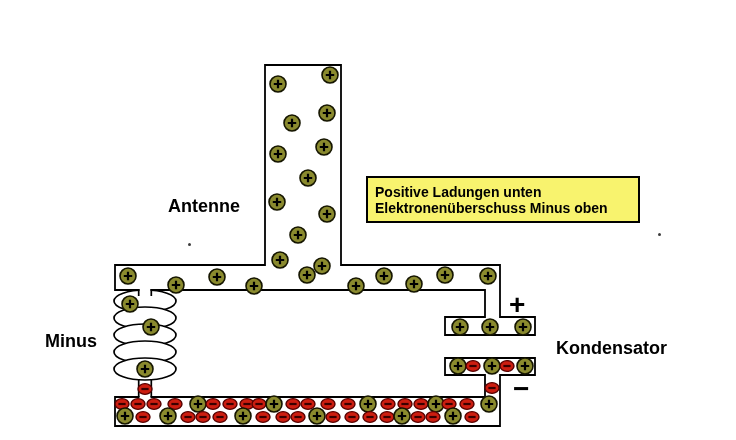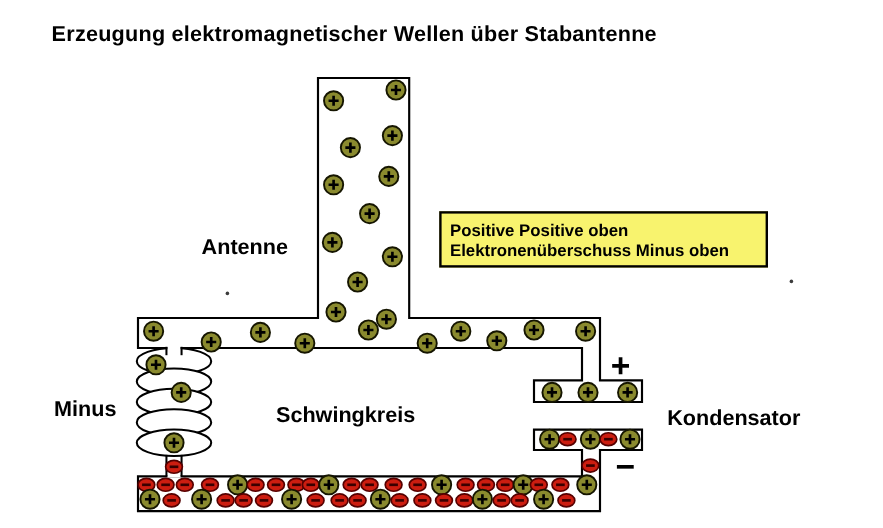--- a/index.html
+++ b/index.html
@@ -360,32 +360,30 @@
           <circle cx="453" cy="416" r="8" fill="#8a8a2e" stroke="#151500" stroke-width="1.6"></circle>
           <path d="M 448.8,416 H 457.2 M 453,411.8 V 420.2" stroke="#000000" stroke-width="2.2"></path>
         </g>
         <g>
           <ellipse cx="472" cy="417" rx="7" ry="5.4" fill="#cc1d10" stroke="#550000" stroke-width="1.4"></ellipse>
           <path d="M 468.4,417 H 475.6" stroke="#3a0000" stroke-width="2.2"></path>
         </g>
       </g>
   </svg>
 
-  <div class="page-title">Erzeugung elektromagnetischer Wellen über Stabantenne</div>
 
   <div class="lbl" style="left:168px;top:197px;">Antenne</div>
   <div class="lbl" style="left:45px;top:332px;">Minus</div>
-  <div class="lbl" style="left:230px;top:337px;">Schwingkreis</div>
   <div class="lbl" style="left:556px;top:339px;">Kondensator</div>
 
   <div class="sign" style="left:509px;top:291px;">+</div>
   <div class="sign" style="left:513px;top:375px;">−</div>
 
   <div class="note-box">
-    <div>Positive Positive oben</div>
+    <div>Positive Ladungen unten</div>
     <div>Elektronenüberschuss Minus oben</div>
   </div>
 
   <div id="specks-layer">
       <div class="speck" style="left: 188px; top: 243px;"></div>
       <div class="speck" style="left: 658px; top: 233px;"></div>
     </div>
 </div>
 
 </body></html>

